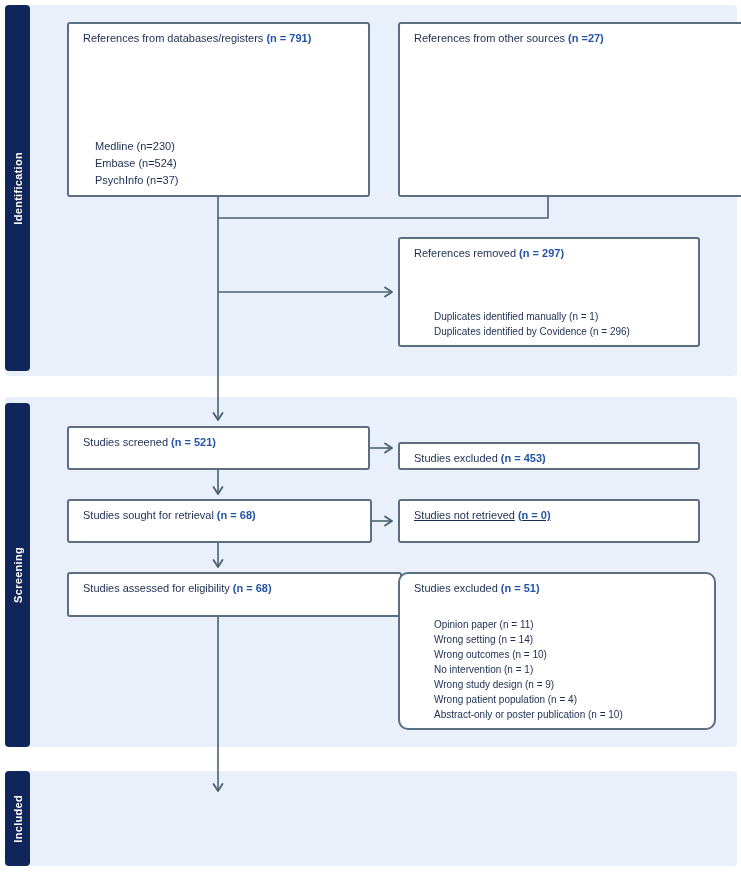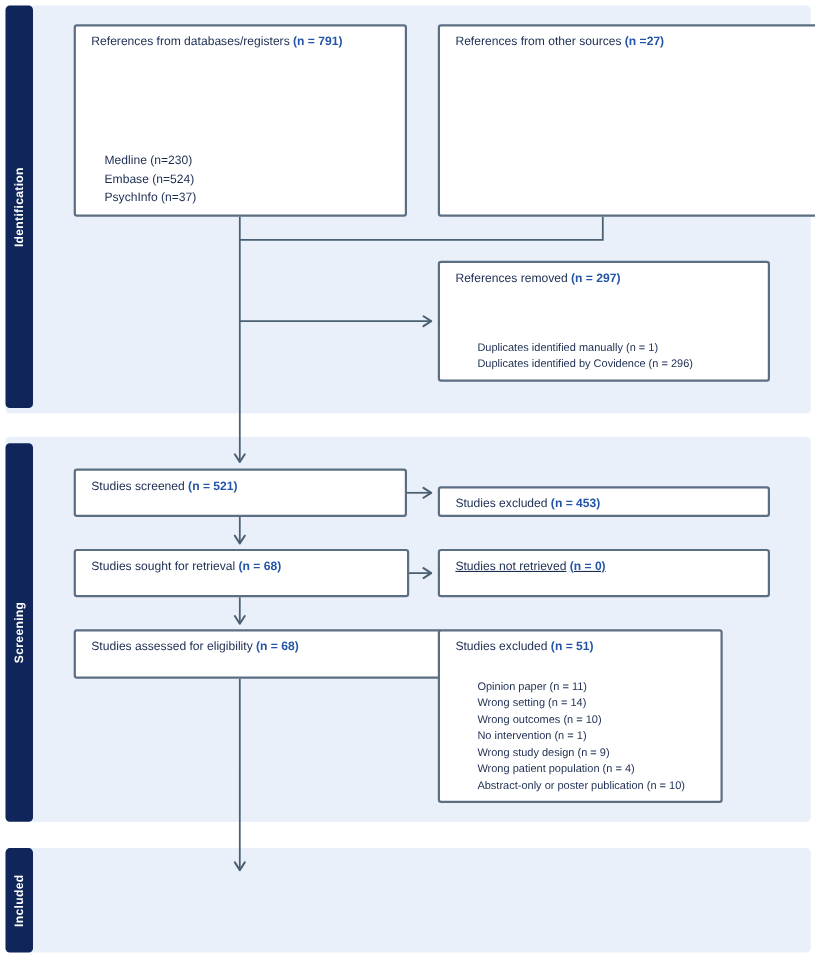--- a/index.html
+++ b/index.html
@@ -100,21 +100,21 @@
   </div>
 
   <div class="box" style="left:398px;top:499px;width:302px;height:44px;text-decoration:underline;">
     <div class="title-line"><span>Studies not retrieved</span><span class="n">(n = 0)</span></div>
   </div>
 
   <div class="box" style="left:67px;top:572px;width:335px;height:45px;">
     <div class="title-line"><span>Studies assessed for eligibility</span><span class="n">(n = 68)</span></div>
   </div>
 
-  <div class="box" style="left:398px;top:572px;width:259px;height:158px;">
+  <div class="box" style="left:398px;top:572px;width:318px;height:158px;border-radius:10px;">
     <div class="title-line"><span>Studies excluded</span><span class="n">(n = 51)</span></div>
     <div class="lines-indent">
         <div class="sub-line">Opinion paper (n = 11)</div>
         <div class="sub-line">Wrong setting (n = 14)</div>
         <div class="sub-line">Wrong outcomes (n = 10)</div>
         <div class="sub-line">No intervention (n = 1)</div>
         <div class="sub-line">Wrong study design (n = 9)</div>
         <div class="sub-line">Wrong patient population (n = 4)</div>
         <div class="sub-line">Abstract-only or poster publication (n = 10)</div>
       </div>

